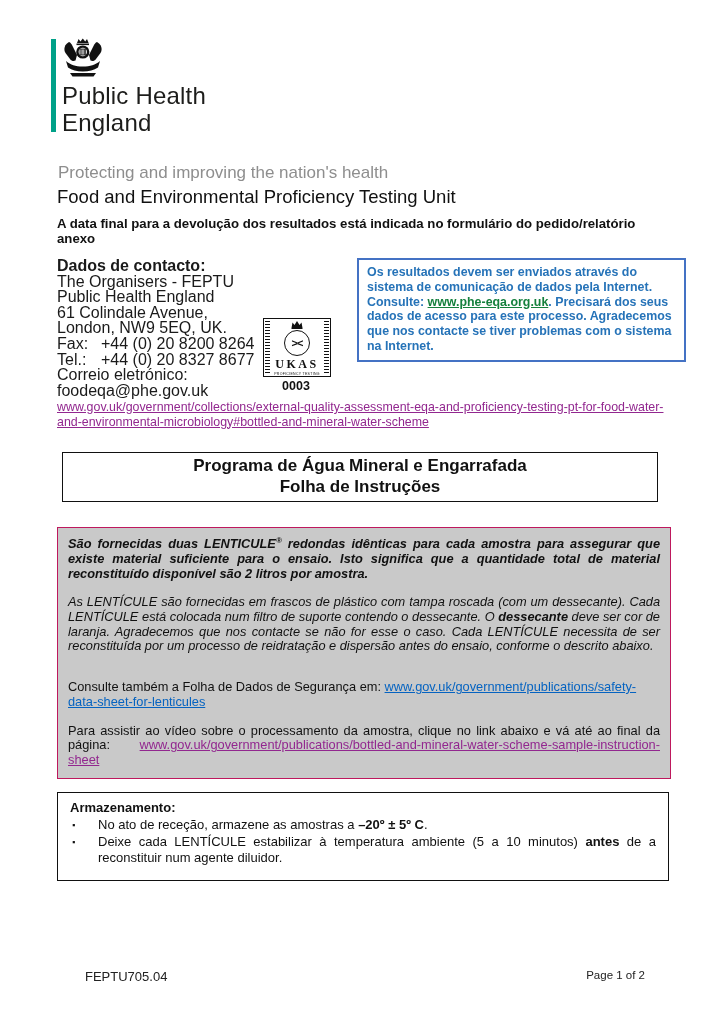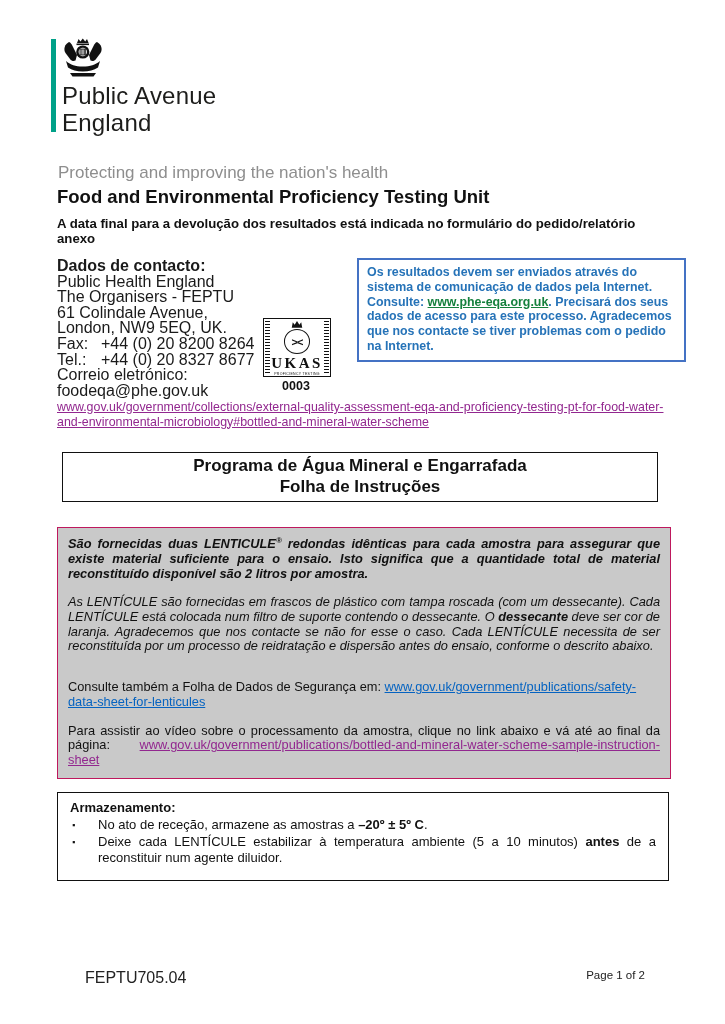--- a/index.html
+++ b/index.html
@@ -13,21 +13,21 @@
   }
   
   .teal-bar{position:absolute;left:51px;top:39px;width:5px;height:93px;background:#00A188;}
   .crest{position:absolute;left:60px;top:37px;width:46px;height:42px;}
   .org-name{
     position:absolute;left:62px;top:82px;
     font-size:24px;line-height:27px;color:#1d1d1b;letter-spacing:0.2px;
   }
   
   .tagline{position:absolute;left:58px;top:163px;font-size:17px;color:#8e8e8e;}
-  .unit-title{position:absolute;left:57px;top:186px;font-size:18.5px;font-weight:bold;color:#111;}
+  .unit-title{position:absolute;left:57px;top:186px;font-size:18.5px;font-weight:normal;color:#111;}
   .deadline{position:absolute;left:57px;top:216px;width:615px;font-size:13.2px;font-weight:bold;color:#111;}
   
   .contact{position:absolute;left:57px;top:258px;width:260px;font-size:16px;line-height:15.6px;color:#1a1a1a;}
   .contact .head{font-weight:bold;}
   .contact .lbl{display:inline-block;width:44px;}
   
   .net-box{
     position:absolute;left:357px;top:258px;width:310px;
     border:2px solid #4472C4;background:#fff;
     padding:5px 7px 6px 8px;
@@ -40,21 +40,21 @@
     border:1px solid #111;background:#fff;display:flex;align-items:stretch;
   }
   .ticks{width:5px;background-image:repeating-linear-gradient(to bottom,#111 0 1px,transparent 1px 3px);margin:2px 1px;}
   .ukas-center{flex:1;display:flex;flex-direction:column;align-items:center;justify-content:flex-start;padding-top:1px;}
   .ukas-crown{width:14px;height:9px;}
   .ukas-circle{
     width:24px;height:24px;border:1.5px solid #111;border-radius:50%;
     display:flex;align-items:center;justify-content:center;
     font-size:11px;font-weight:bold;color:#111;letter-spacing:-1px;margin-top:1px;
   }
-  .ukas-name{font-family:"Liberation Serif", serif;font-size:15px;font-weight:bold;letter-spacing:2.5px;color:#111;margin-top:1px;}
+  .ukas-name{font-family:"Liberation Serif", serif;font-size:12px;font-weight:bold;letter-spacing:2.5px;color:#111;margin-top:1px;}
   .ukas-sub{font-size:3.5px;color:#111;letter-spacing:0.3px;white-space:nowrap;}
   .ukas-number{position:absolute;left:263px;top:379px;width:66px;text-align:center;font-size:12.5px;font-weight:bold;color:#111;}
   
   .purple-link{color:#92278F;text-decoration:underline;}
   .blue-link{color:#0563C1;text-decoration:underline;}
   .collection-url{
     position:absolute;left:57px;top:400px;width:622px;
     font-size:12.4px;line-height:14.6px;overflow-wrap:anywhere;
   }
   
@@ -82,21 +82,21 @@
     position:absolute;left:57px;top:792px;width:586px;
     background:#fff;border:1px solid #111;
     padding:7px 12px 14px 12px;
     font-size:13px;line-height:16px;color:#111;
   }
   .storage-box .head{font-weight:bold;}
   .bullet-row{display:flex;margin-top:1px;}
   .bullet{width:14px;flex:0 0 14px;font-size:9px;line-height:16px;padding-left:2px;}
   .bullet-text{flex:1;text-align:justify;padding-left:12px;}
   
-  .footer-left{position:absolute;left:85px;top:969px;font-size:16px;color:#222;}
+  .footer-left{position:absolute;left:85px;top:969px;font-size:13px;color:#222;}
   .footer-right{position:absolute;right:80px;top:969px;font-size:11.5px;color:#222;}
   b{font-weight:bold;}
 </style>
 </head>
 <body>
 
 <div class="page">
 
   <div class="teal-bar"></div>
   <svg class="crest" viewBox="0 0 46 42">
@@ -106,42 +106,42 @@
       <circle cx="22.8" cy="15" r="6.6"></circle>
       <circle cx="22.8" cy="15" r="4.2" fill="#fff"></circle>
       <path d="M20 12 h5.6 v6 h-5.6 z M21.2 12 v6 M23 12 v6 M24.6 12 v6" stroke="#111" stroke-width="0.8" fill="none"></path>
       <path d="M9 5 c-4 2-6 7-3.5 11 l4.5 6 c1.5 2 3.5 2.6 5.5 1.6 l1.5-5.6 -4.5-9 c-1-2-2-3.6-3.5-4z"></path>
       <path d="M37 5 c4 2 6 7 3.5 11 l-4.5 6 c-1.5 2-3.5 2.6-5.5 1.6 l-1.5-5.6 4.5-9 c1-2 2-3.6 3.5-4z"></path>
       <path d="M6 24 c5 4 9 5.5 16.8 5.5 C30.5 29.5 35 28 40 24 l-2 6.5 c-4 2.8-9 4-15.2 4 C16.5 34.5 12 33.3 8 30.5 z"></path>
       <path d="M10 36 h26 l-2.5 3.5 h-21 z"></path>
     </g>
   </svg>
   <div class="org-name">
-    <div>Public Avenue</div>
+    <div>Public Health</div>
     <div>England</div>
   </div>
 
   <div class="tagline">Protecting and improving the nation's health</div>
   <div class="unit-title">Food and Environmental Proficiency Testing Unit</div>
   <div class="deadline">A data final para a devolução dos resultados está indicada no formulário do pedido/relatório anexo</div>
 
   <div class="contact">
     <div class="head">Dados de contacto:</div>
+    <div>The Organisers - FEPTU</div>
     <div>Public Health England</div>
-    <div>The Organisers - FEPTU</div>
     <div>61 Colindale Avenue,</div>
     <div>London, NW9 5EQ, UK.</div>
     <div><span class="lbl">Fax:</span><span>+44 (0) 20 8200 8264</span></div>
     <div><span class="lbl">Tel.:</span><span>+44 (0) 20 8327 8677</span></div>
     <div>Correio eletrónico:</div>
     <div>foodeqa@phe.gov.uk</div>
   </div>
 
   <div class="net-box">
-    <span>Os resultados devem ser enviados através do sistema de comunicação de dados pela Internet. Consulte: </span><a href="#" class="">www.phe-eqa.org.uk</a><span>. Precisará dos seus dados de acesso para este processo. Agradecemos que nos contacte se tiver problemas com o pedido na Internet.</span>
+    <span>Os resultados devem ser enviados através do sistema de comunicação de dados pela Internet. Consulte: </span><a href="#" class="">www.phe-eqa.org.uk</a><span>. Precisará dos seus dados de acesso para este processo. Agradecemos que nos contacte se tiver problemas com o sistema na Internet.</span>
   </div>
 
   <div class="ukas-box">
     <div class="ticks"></div>
     <div class="ukas-center">
       <svg class="ukas-crown" viewBox="0 0 14 9">
         <path d="M1.5 8 L2.5 2.5 4.5 5 7 1 9.5 5 11.5 2.5 12.5 8 Z" fill="#111"></path>
         <rect x="1.5" y="8" width="11" height="1" fill="#111"></rect>
       </svg>
       <div class="ukas-circle">&gt;&lt;</div>

